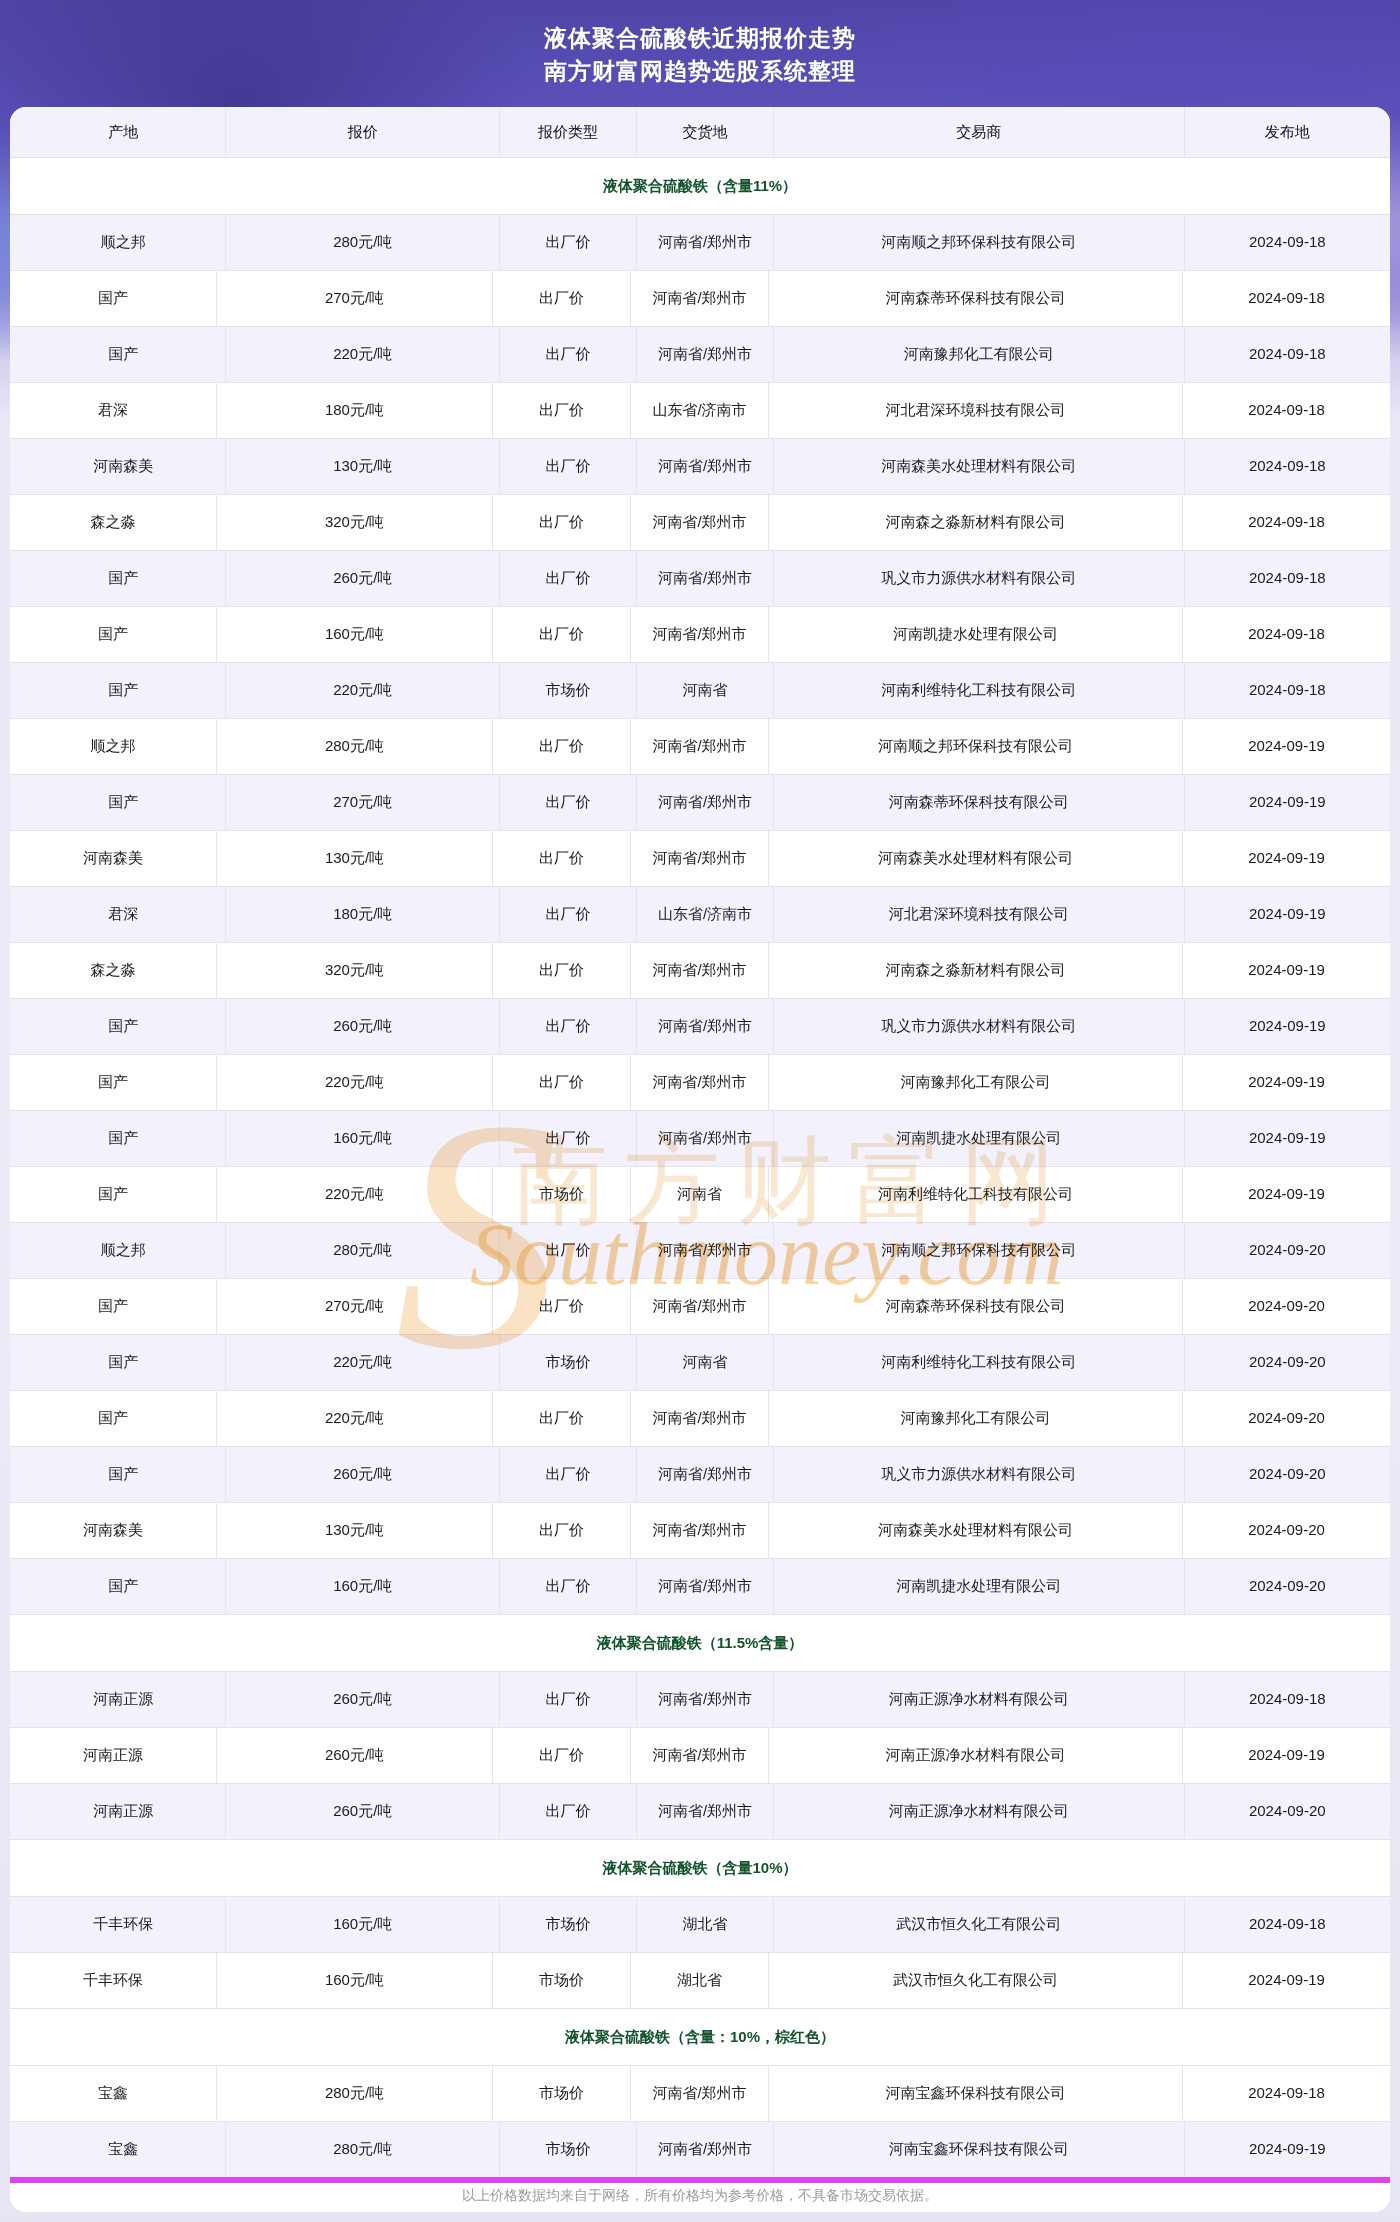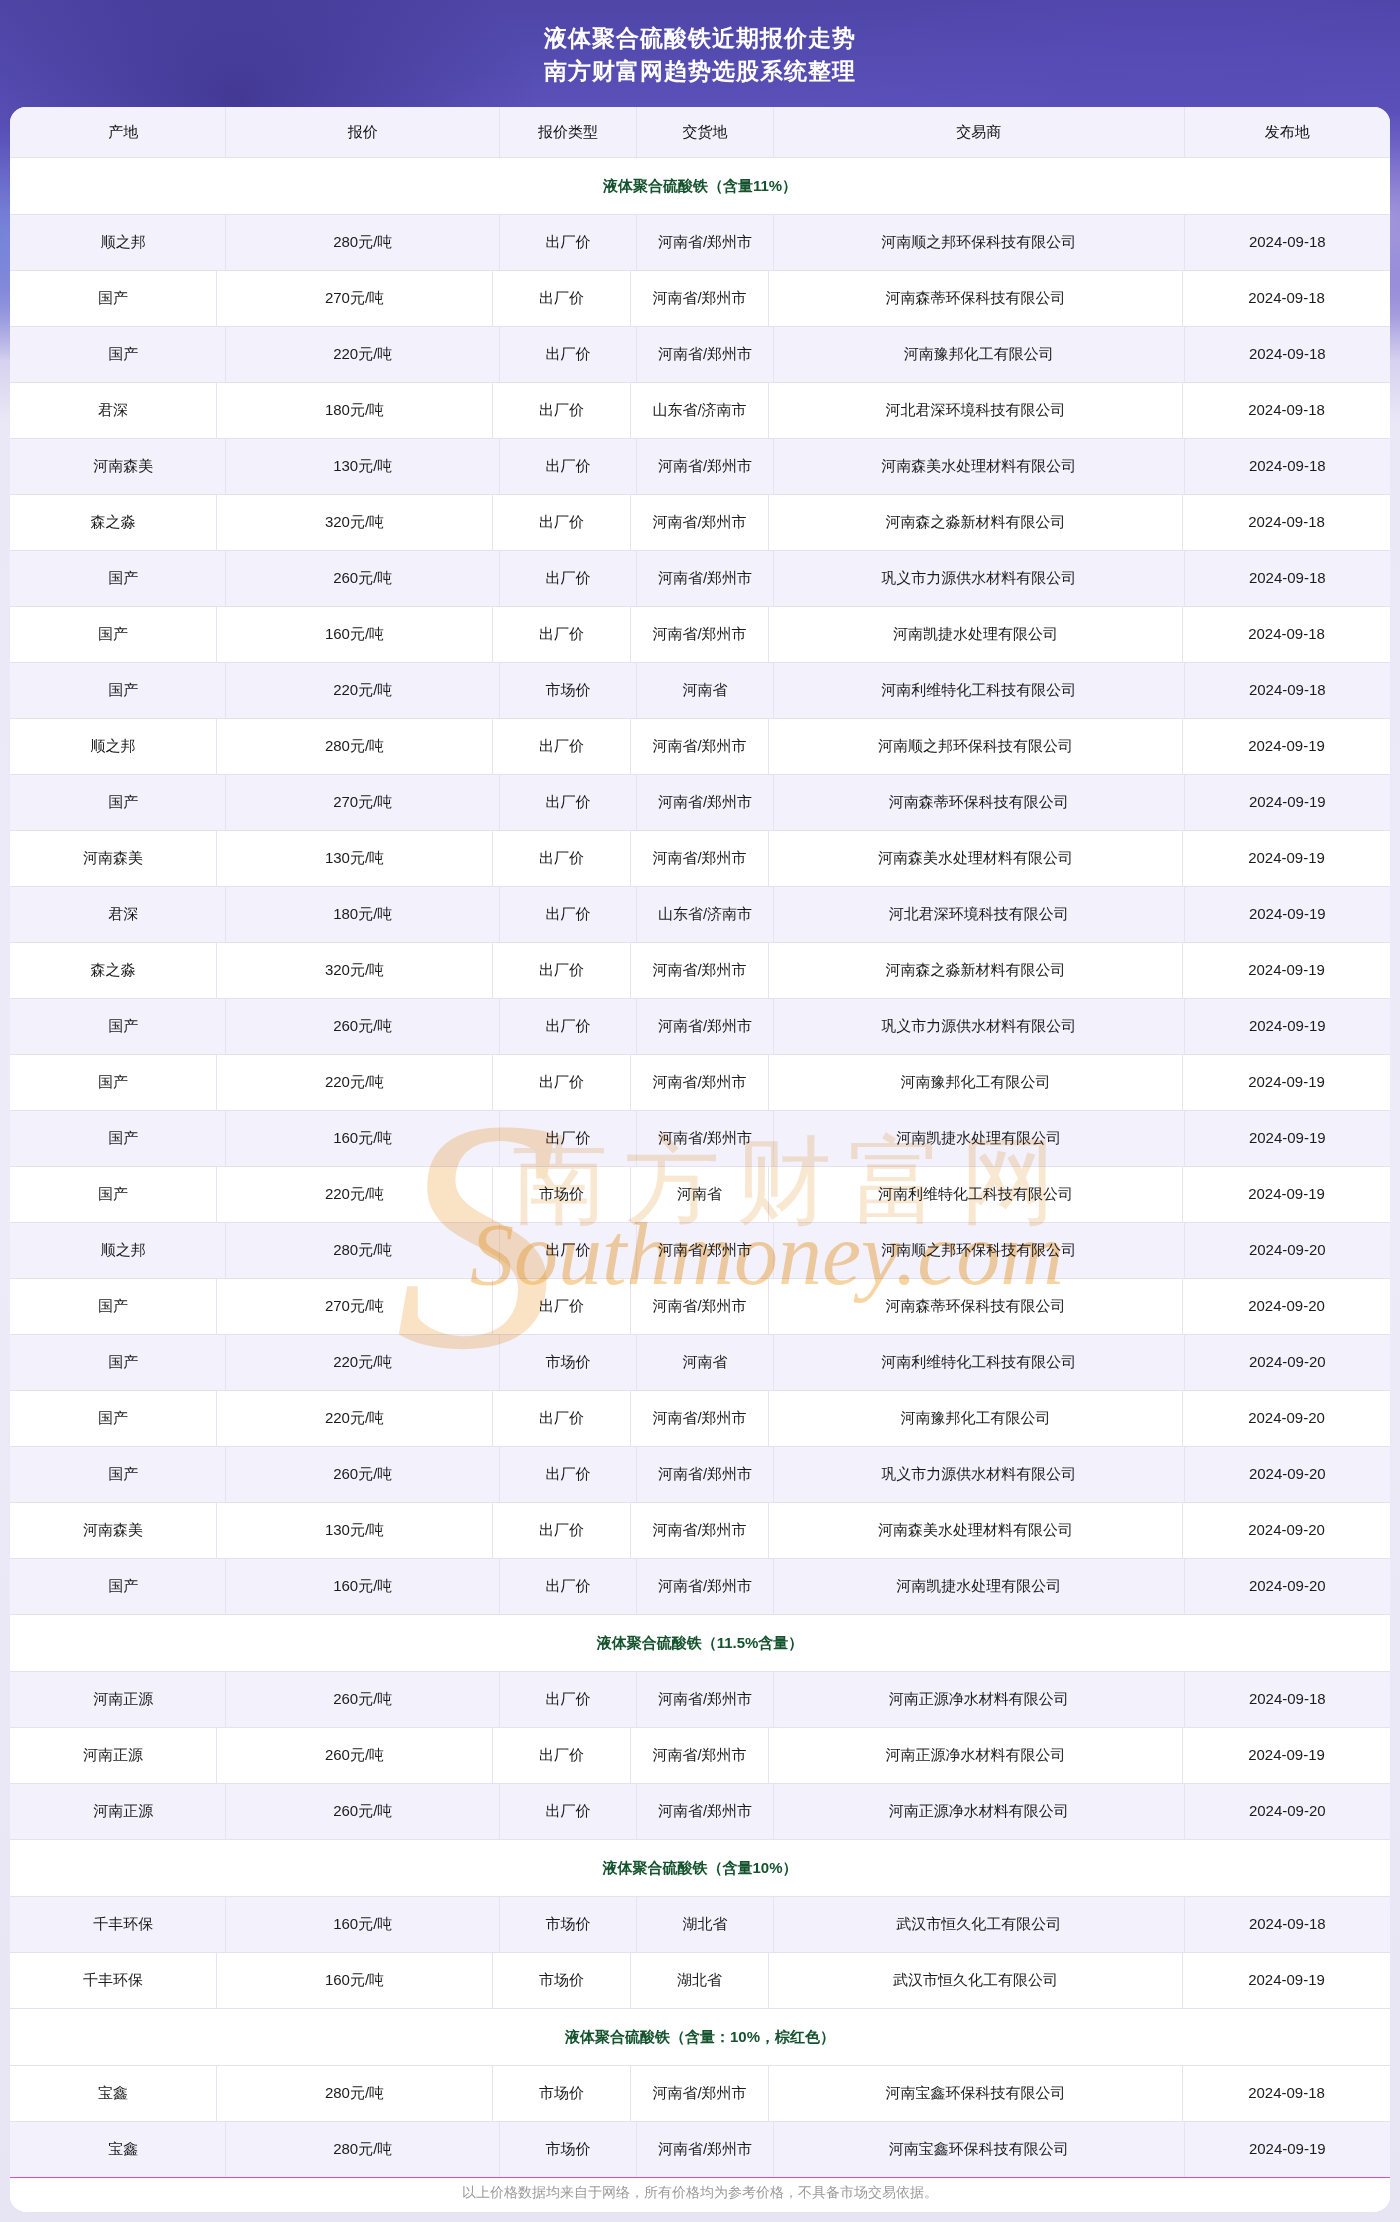--- a/index.html
+++ b/index.html
@@ -35,21 +35,21 @@
     font-size:15px;color:#1b1b1b;border-right:1px solid #e6e3f2;box-sizing:border-box;
     padding:0 6px;line-height:1.25;
   }
   .row .cell:last-child{border-right:none;}
   .header-row{height:50px;}
   .header-row .cell{font-size:15px;color:#111;}
   .data-row{height:56px;}
   .section-row{height:57px;display:flex;align-items:center;justify-content:center;
     font-size:15px;font-weight:600;color:#14532d;box-sizing:border-box;border-top:1px solid #e4e1f1;}
   .footer-row{height:31px;display:flex;align-items:center;justify-content:center;
-    font-size:14px;color:#9b9b9b;background:#ffffff;box-sizing:border-box;border-top:1px solid #d946ef;}
+    font-size:14px;color:#9b9b9b;background:#ffffff;box-sizing:border-box;border-top:6px solid #d946ef;}
   .watermark{position:absolute;left:0;top:0;width:100%;height:100%;pointer-events:none;z-index:5;mix-blend-mode:multiply;}
   .wm-s{position:absolute;left:395px;top:1070px;font-family:"Liberation Serif","DejaVu Serif",serif;
     font-style:italic;font-size:330px;line-height:1;color:rgba(246,199,138,0.50);}
   .wm-cn{position:absolute;left:512px;top:1118px;font-size:96px;font-weight:400;letter-spacing:16px;
     color:rgba(247,226,196,0.78);}
   .wm-en{position:absolute;left:470px;top:1204px;font-family:"Liberation Serif","DejaVu Serif",serif;
     font-style:italic;font-size:88px;color:rgba(242,176,84,0.55);}
 </style>
 </head>
 <body>

